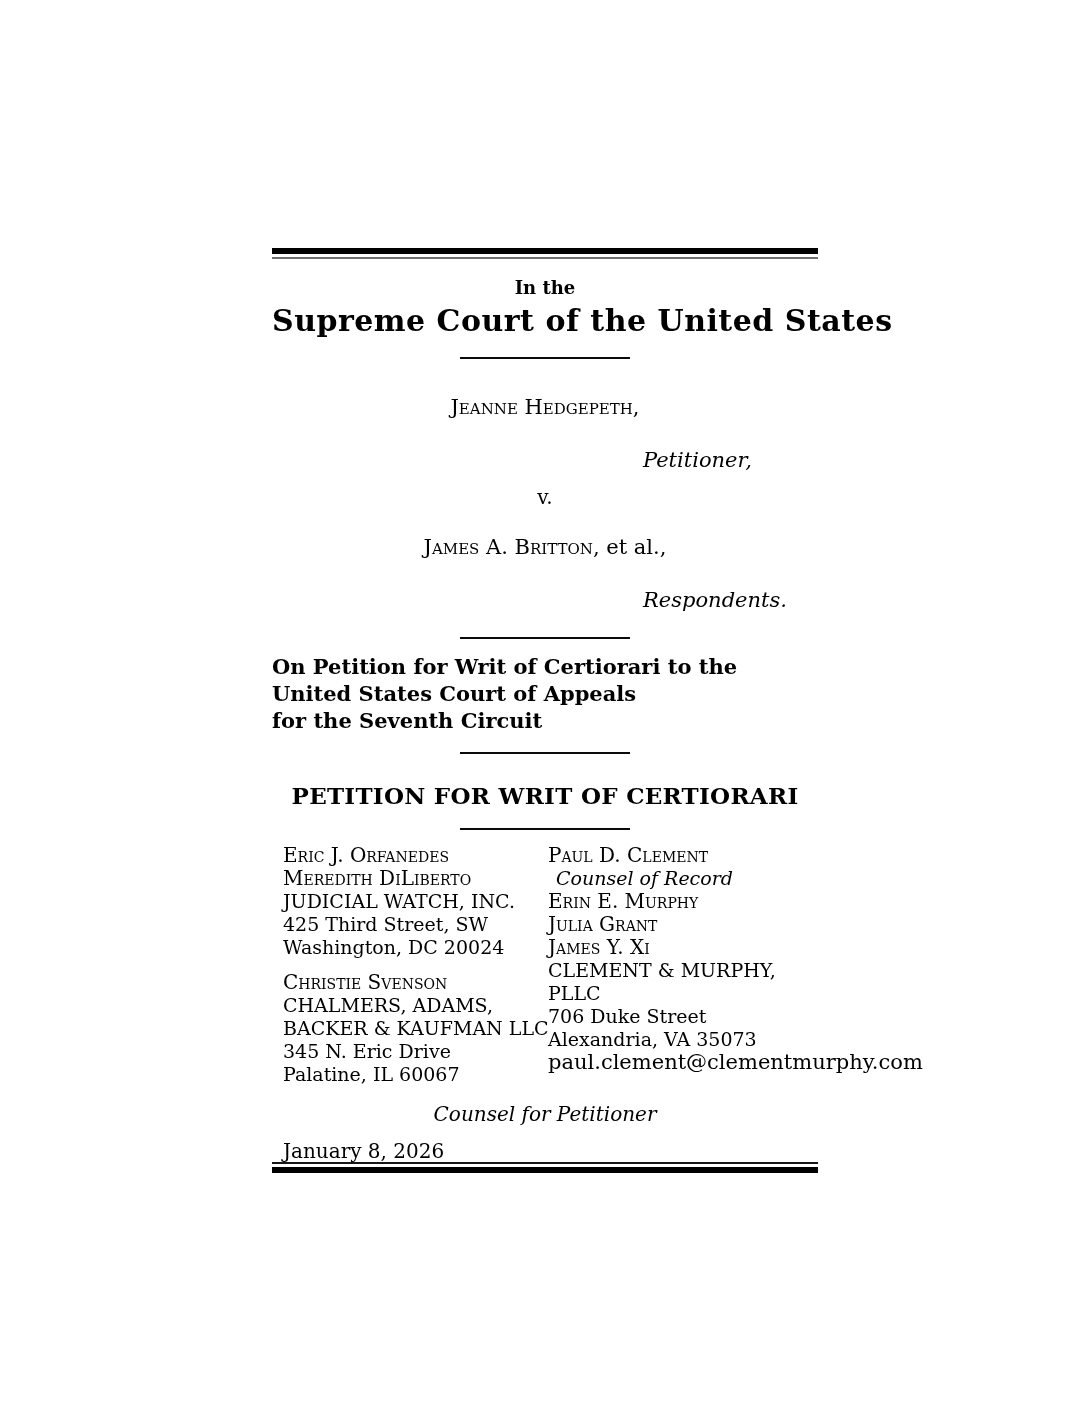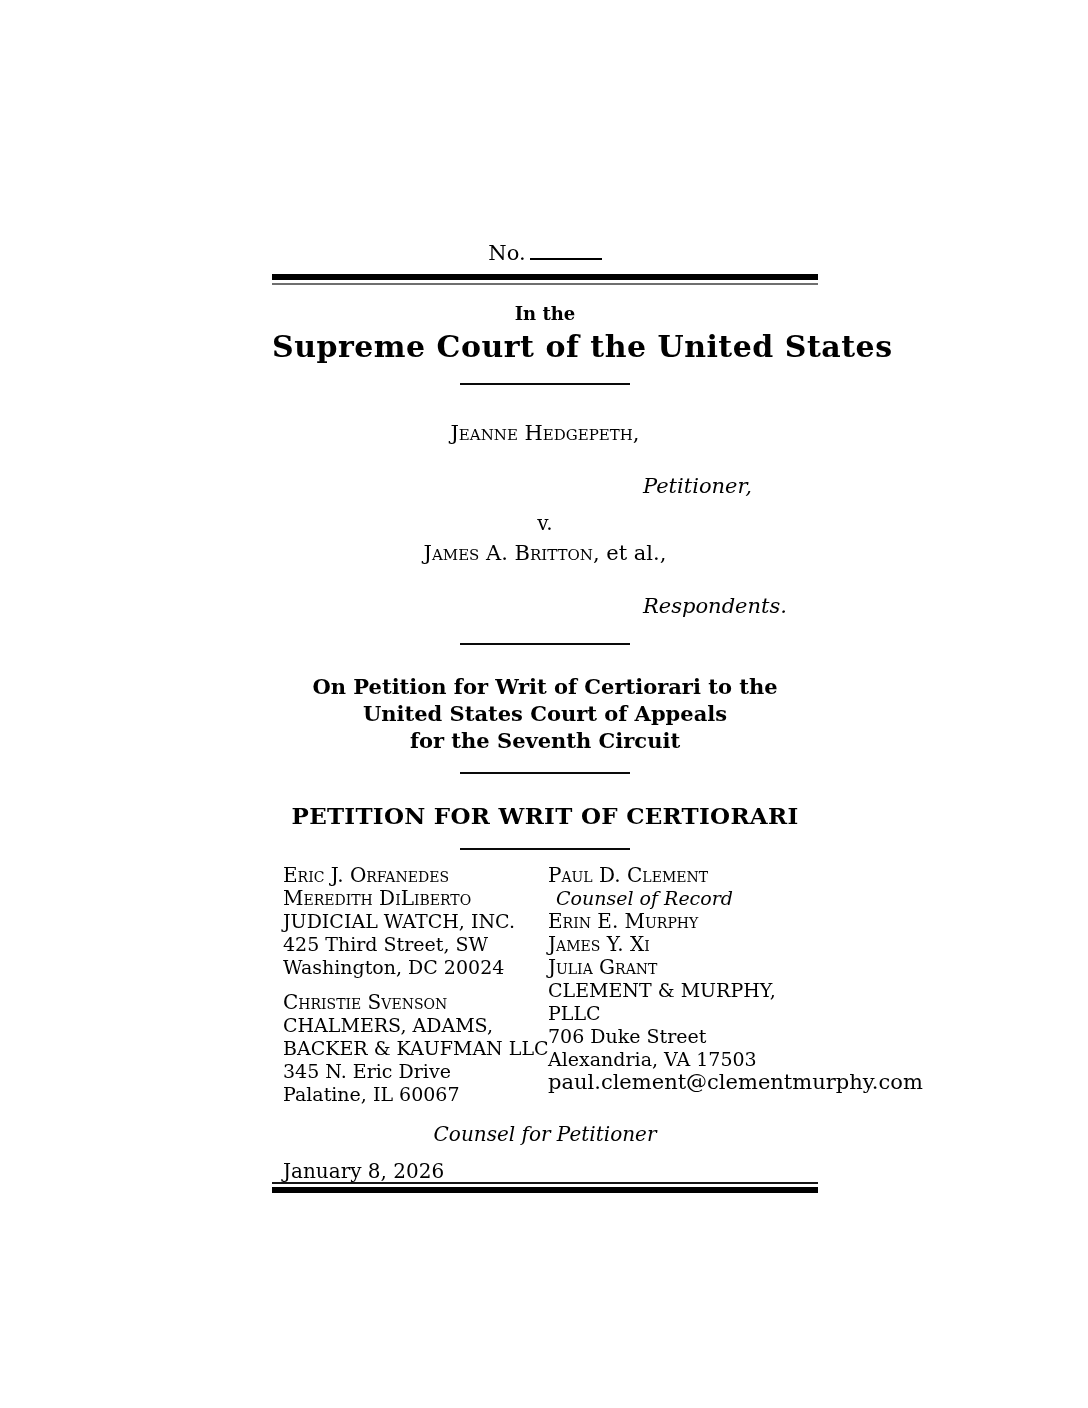--- a/index.html
+++ b/index.html
@@ -82,39 +82,39 @@
   .sep-4 { margin-top: 18px; }
 
   
   .party-name {
     text-align: center;
     font-size: 21px;
     line-height: 24px;
   }
   .sc-text { font-variant: small-caps; }
   .party-name.petitioner { margin-top: 36px; }
-  .party-name.respondent { margin-top: 6px; }
+  .party-name.respondent { margin-top: 26px; }
   .party-role {
     padding-left: 371px;
     font-style: italic;
     font-size: 21px;
     line-height: 26px;
     margin-top: 28px;
   }
   .versus {
     text-align: center;
     font-size: 20px;
     line-height: 24px;
     margin-top: 12px;
   }
 
   
   .petition-statement {
-    margin-top: 28px;
-    text-align: center;
+    margin-top: 14px;
+    text-align: left;
     font-weight: bold;
     font-size: 21px;
     line-height: 27px;
   }
 
   
   .doc-title {
     margin-top: 28px;
     text-align: center;
     font-weight: bold;
@@ -160,23 +160,20 @@
     font-size: 20px;
     line-height: 22px;
   }
 </style>
 </head>
 <body>
 
 <div class="page">
   <div class="content">
 
-    <div class="docket">
-      <span>No.</span><span class="docket-blank"></span>
-    </div>
 
     <div class="rule-top"></div>
 
     <div class="in-the">In the</div>
     <div class="court-name">Supreme Court of the United States</div>
 
     <div class="sep sep-1"></div>
 
     <div class="party-name petitioner">
       <span class="sc-text">Jeanne Hedgepeth,</span>
@@ -212,26 +209,26 @@
           <div class="c-line sc gap">Christie Svenson</div>
           <div class="c-line plain">CHALMERS, ADAMS,</div>
           <div class="c-line plain">BACKER &amp; KAUFMAN LLC</div>
           <div class="c-line plain">345 N. Eric Drive</div>
           <div class="c-line plain">Palatine, IL 60067</div>
         </div>
       <div class="counsel-col-right">
           <div class="c-line sc">Paul D. Clement</div>
           <div class="c-line italic-indent">Counsel of Record</div>
           <div class="c-line sc">Erin E. Murphy</div>
+          <div class="c-line sc">Julia Grant</div>
           <div class="c-line sc">James Y. Xi</div>
-          <div class="c-line sc">Julia Grant</div>
           <div class="c-line plain">CLEMENT &amp; MURPHY,</div>
           <div class="c-line plain">PLLC</div>
           <div class="c-line plain">706 Duke Street</div>
-          <div class="c-line plain">Alexandria, VA 17503</div>
+          <div class="c-line plain">Alexandria, VA 35073</div>
           <div class="c-line email">paul.clement@clementmurphy.com</div>
         </div>
     </div>
 
     <div class="counsel-footer">Counsel for Petitioner</div>
     <div class="date-line">January 8, 2026</div>
 
     <div class="rule-bottom"></div>
 
   </div>

